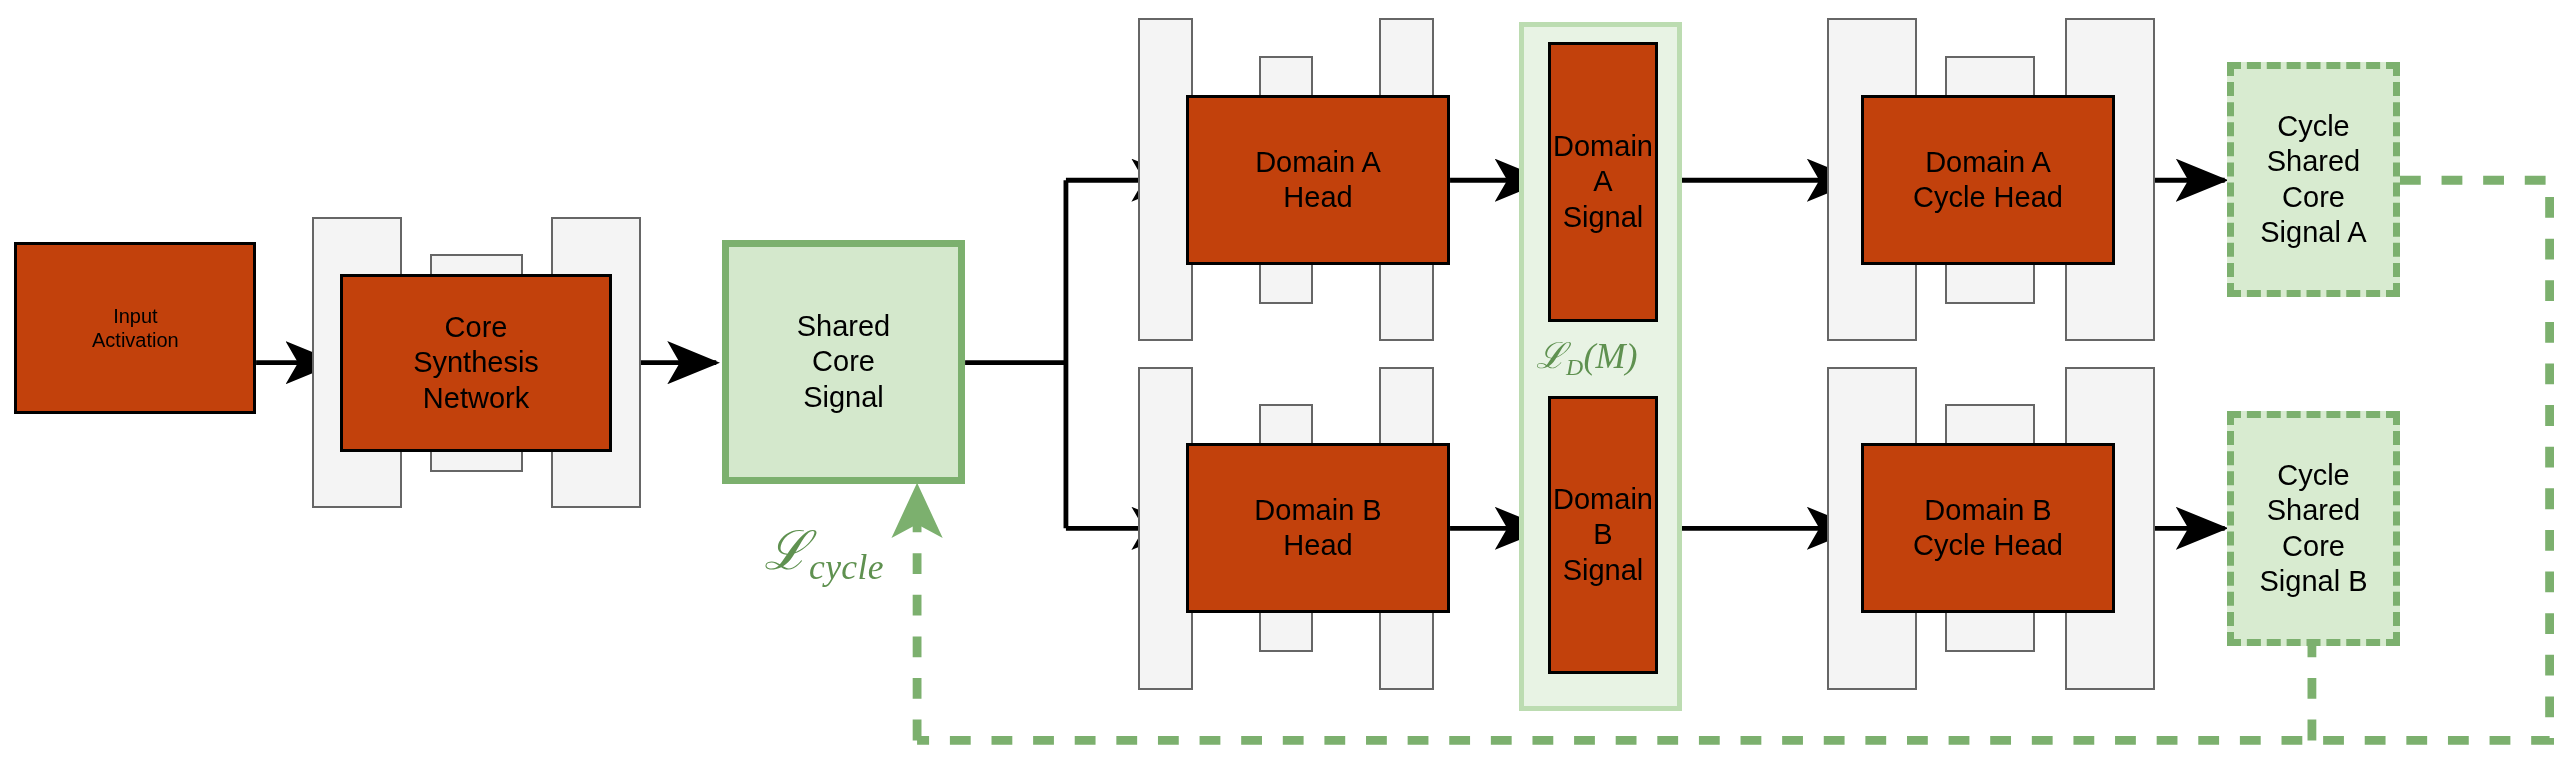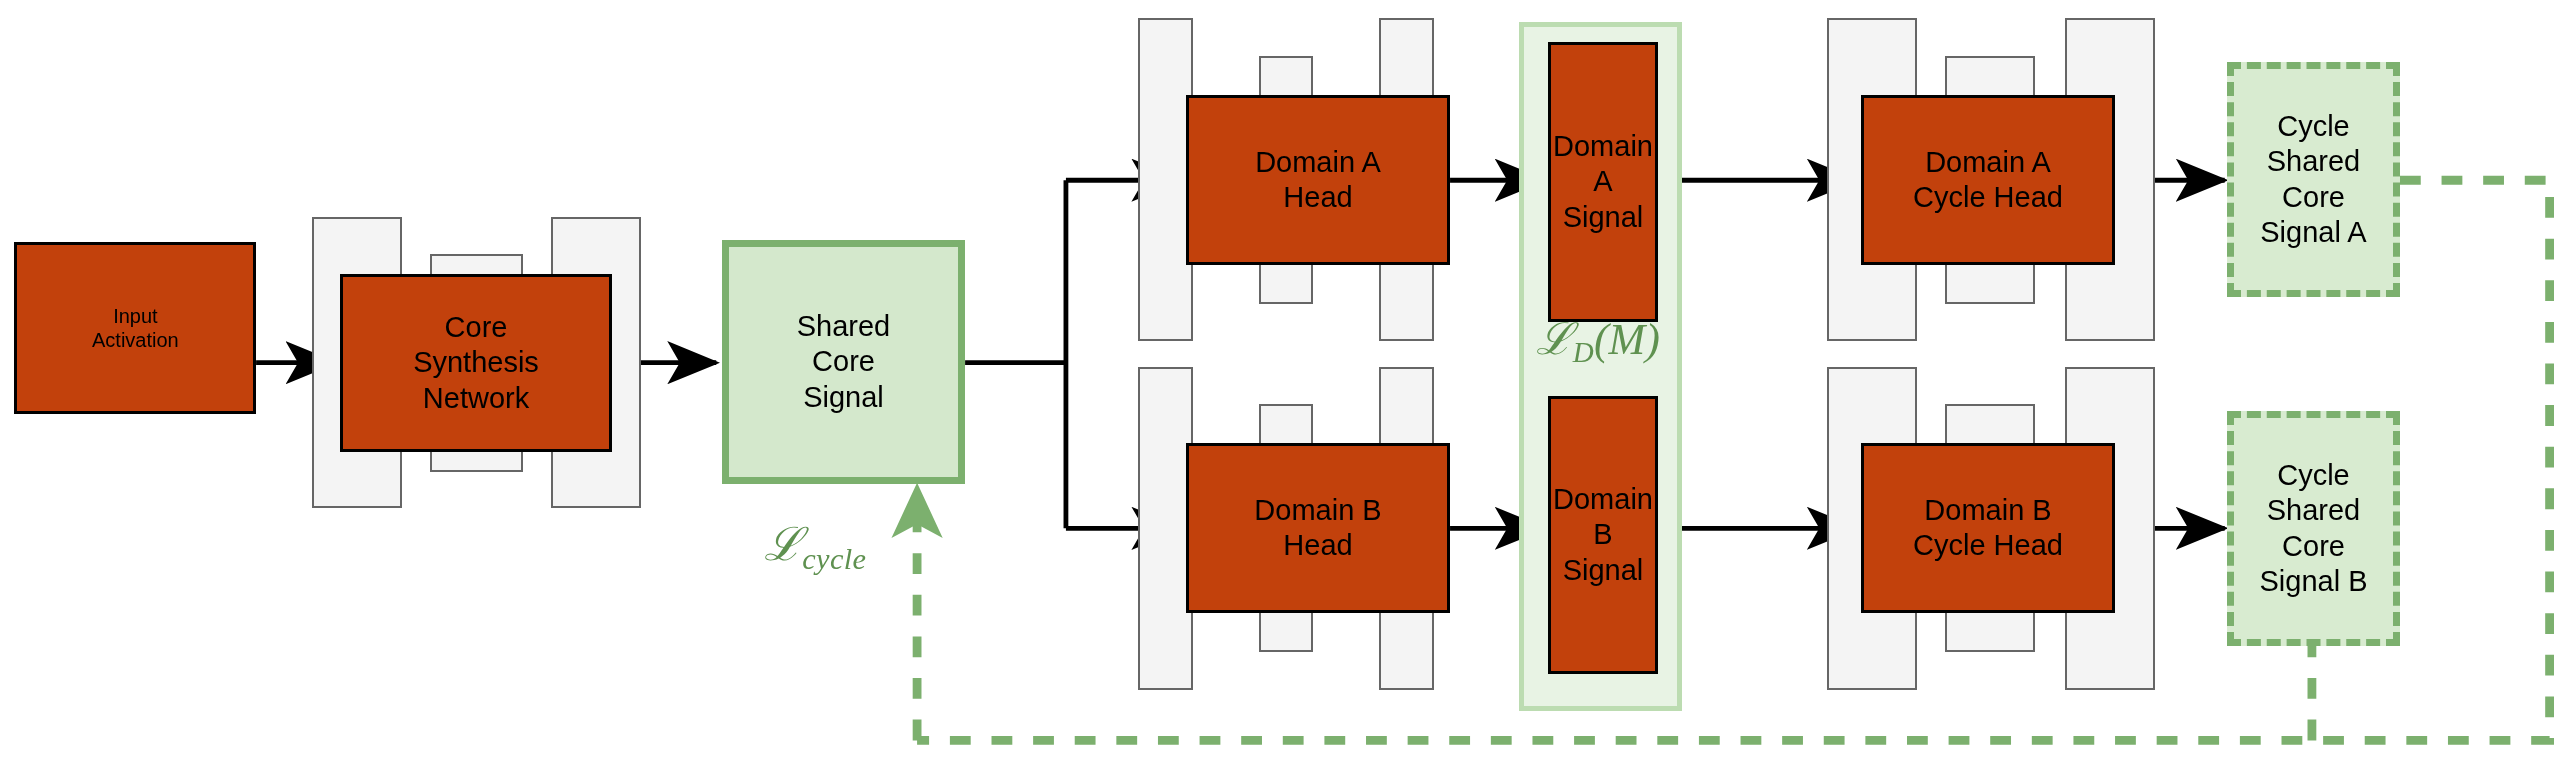--- a/index.html
+++ b/index.html
@@ -204,22 +204,22 @@
   </div>
 
   <div class="block dashed" style="left:2227px; top:62px; width:173px; height:235px; font-size:29px;">
     <span class="lbl">Cycle<br>Shared<br>Core<br>Signal A</span>
   </div>
 
   <div class="block dashed" style="left:2227px; top:411px; width:173px; height:235px; font-size:29px;">
     <span class="lbl">Cycle<br>Shared<br>Core<br>Signal B</span>
   </div>
 
-  <div class="loss" style="left:764px; top:511px; font-size:46px;">
+  <div class="loss" style="left:764px; top:511px; font-size:54px;">
     <span class="script">ℒ</span><span class="sub">cycle</span>
   </div>
 
-  <div class="loss" style="left:1536px; top:307px; font-size:44px;">
+  <div class="loss" style="left:1536px; top:330px; font-size:36px;">
     <span class="script">ℒ</span><span class="sub">D</span><span class="paren">(<i>M</i>)</span>
   </div>
 
 </div>
 
 
 </body></html>

